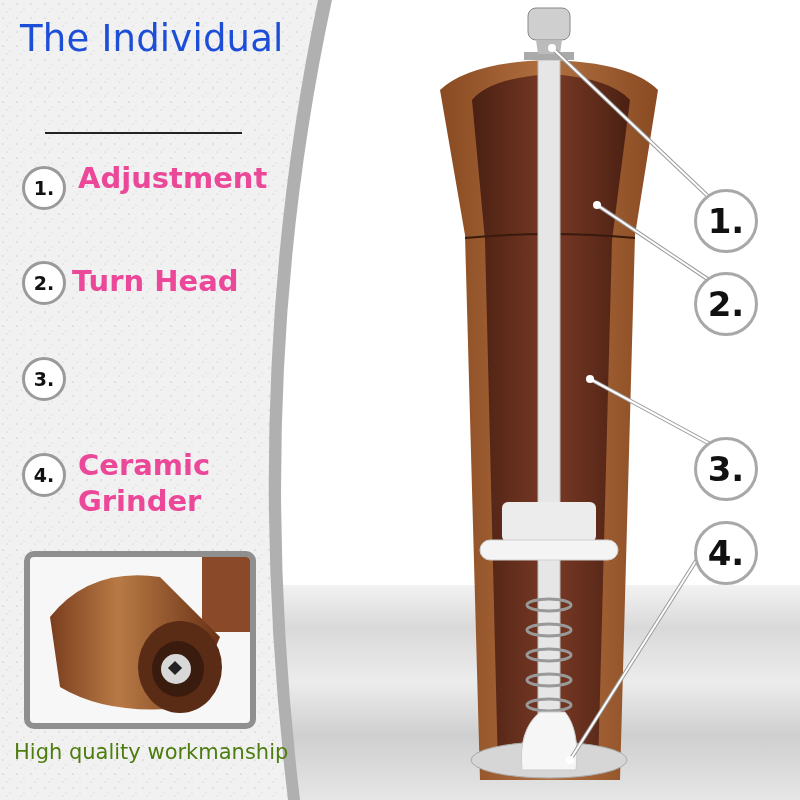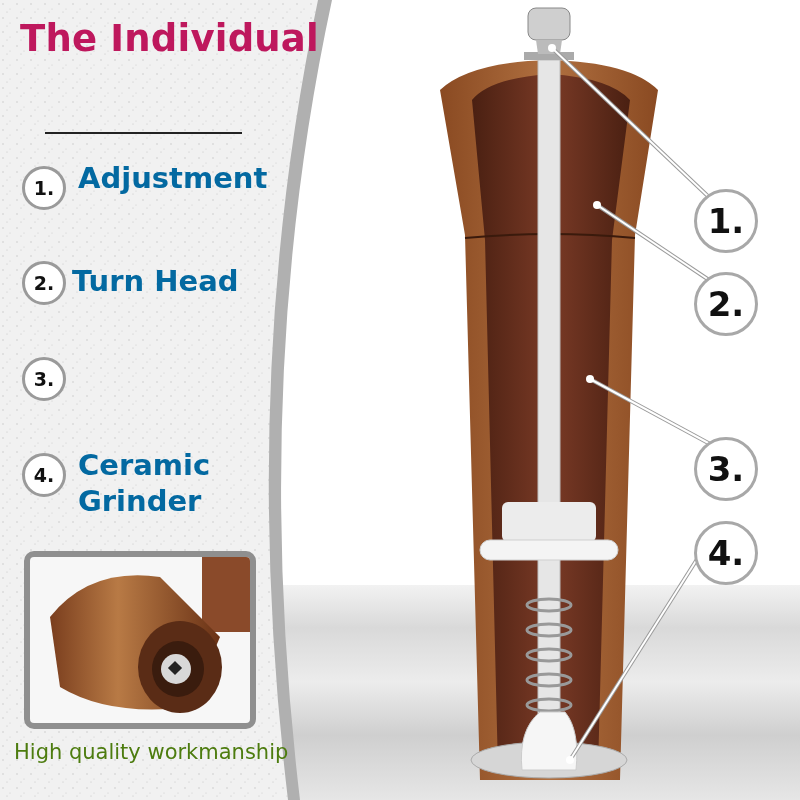--- a/index.html
+++ b/index.html
@@ -3,26 +3,26 @@
 <meta charset="utf-8">
 <style>
   html,body{margin:0;padding:0;}
   body{width:800px;height:800px;position:relative;overflow:hidden;background:#ffffff;font-family:"DejaVu Sans","Liberation Sans",sans-serif;}
   .stage{position:absolute;inset:0;}
   
   .left-panel{position:absolute;left:0;top:0;width:800px;height:800px;}
   .left-panel svg{position:absolute;left:0;top:0;}
   .floor{position:absolute;left:0;top:585px;width:800px;height:215px;
     background:linear-gradient(180deg,#f2f2f2 0%,#d9d9d9 20%,#ececec 45%,#cfcfcf 70%,#e6e6e6 100%);}
-  .title{position:absolute;left:20px;top:18px;font-size:37px;line-height:42px;font-weight:bold;color:#be185d;letter-spacing:0.2px;}
+  .title{position:absolute;left:20px;top:18px;font-size:37px;line-height:42px;font-weight:normal;color:#1d4ed8;letter-spacing:0.2px;}
   .title-rule{position:absolute;left:45px;top:132px;width:197px;height:2px;background:#222;}
   .legend-item{position:absolute;left:22px;display:flex;align-items:flex-start;}
   .badge{width:44px;height:44px;border-radius:50%;border:3px solid #9a9a9a;background:#fff;box-sizing:border-box;
     display:flex;align-items:center;justify-content:center;font-weight:bold;font-size:19px;color:#111;flex:0 0 auto;}
-  .legend-text{margin-left:12px;font-size:29px;line-height:36px;color:#0369a1;font-weight:bold;}
+  .legend-text{margin-left:12px;font-size:29px;line-height:36px;color:#ec4899;font-weight:bold;}
   .photo-frame{position:absolute;left:24px;top:551px;width:232px;height:178px;border:6px solid #8f8f8f;border-radius:10px;
     background:#f7f7f7;overflow:hidden;box-sizing:border-box;}
   .caption{position:absolute;left:14px;top:740px;font-size:21px;line-height:25px;color:#4d7c0f;}
   
   .grinder{position:absolute;left:430px;top:0;width:240px;height:800px;}
   .callout{position:absolute;width:64px;height:64px;border-radius:50%;border:3px solid #a8a8a8;background:#fff;box-sizing:border-box;
     display:flex;align-items:center;justify-content:center;font-weight:bold;font-size:34px;color:#111;}
   .lines{position:absolute;left:0;top:0;}
 </style>
 </head>

